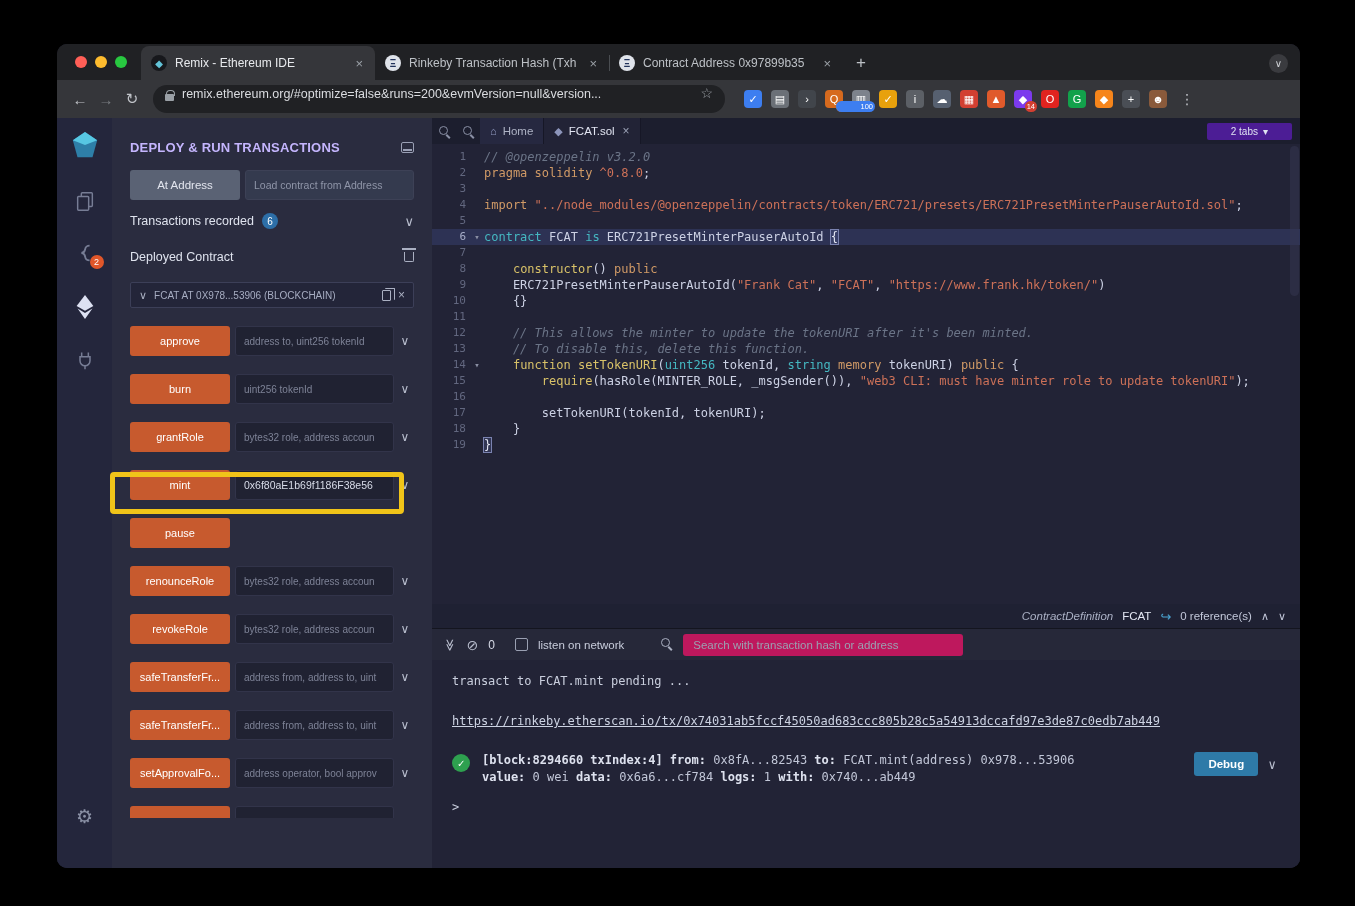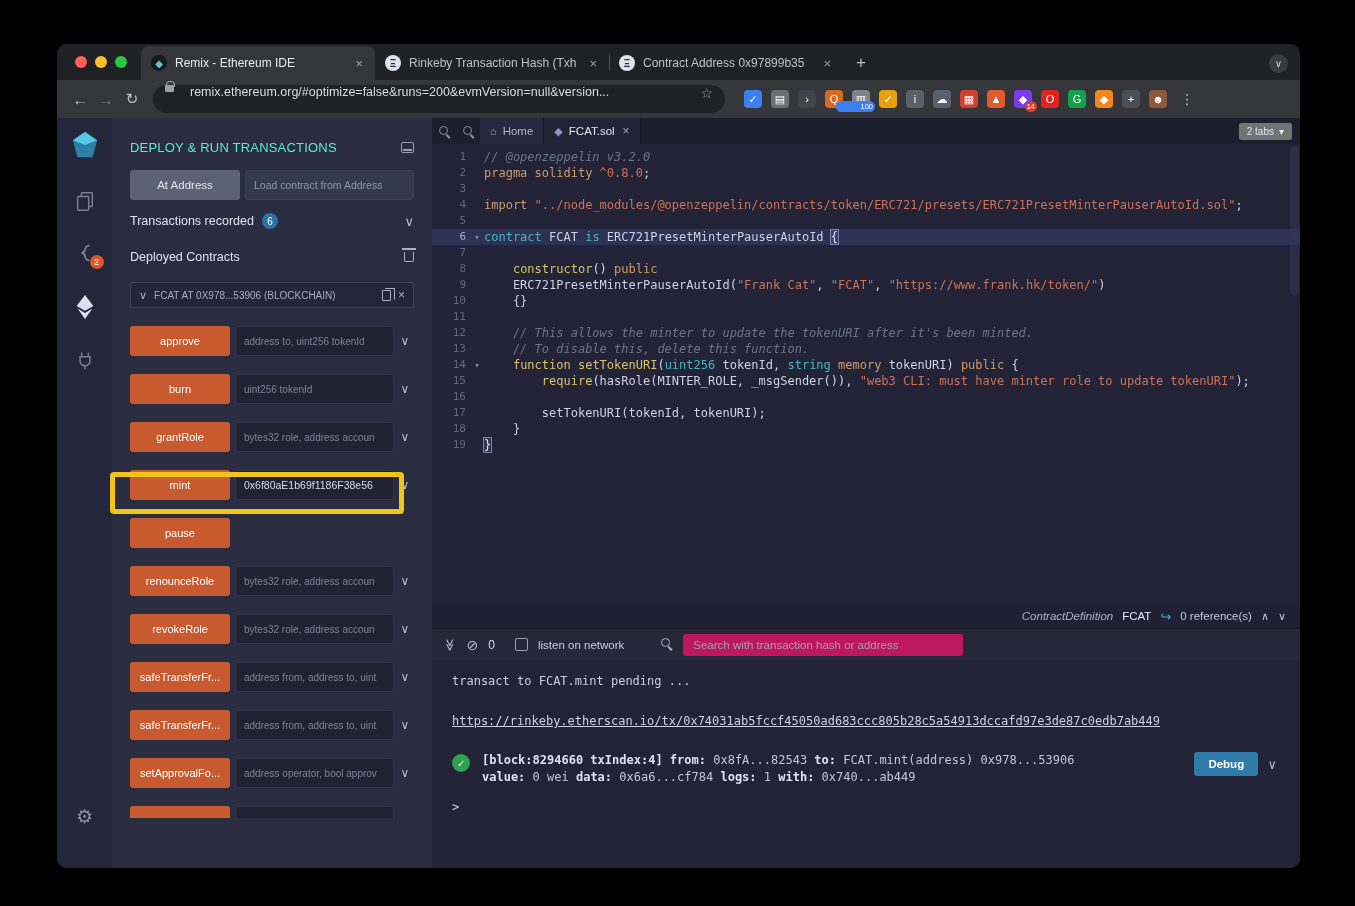--- a/index.html
+++ b/index.html
@@ -26,22 +26,22 @@
   .fav-remix { background:#17181c; color:#62c3d8; }
   .fav-scan { background:#dfe3ea; color:#21325b; font-weight:bold; }
   .newtab { width:28px; height:28px; display:flex; align-items:center; justify-content:center;
             color:#bdc1c6; font-size:17px; margin:0 0 3px 4px; border-radius:50%; }
   .tsearch { margin-left:auto; margin-right:12px; margin-bottom:7px; width:19px; height:19px; border-radius:50%;
              background:#3a3b3f; color:#cfd2d6; font-size:10px; display:flex; align-items:center; justify-content:center; }
 
   .toolbar { height:38px; background:#35363a; display:flex; align-items:center; padding:0 10px; }
   .navic { width:26px; text-align:center; color:#c0c3c8; font-size:15px; }
   .navic.dim { color:#787c81; }
-  .addr { flex:0 1 572px; height:28px; background:#202124; border-radius:14px; display:flex; align-items:flex-start;
-          gap:16px; padding:0 12px; margin:0 8px; }
+  .addr { flex:0 1 572px; height:28px; background:#202124; border-radius:14px; display:flex; align-items:flex-end;
+          gap:8px; padding:12px 12px; margin:0 8px; }
   .lockic { width:9px; height:7px; background:#9aa0a6; border-radius:1px; position:relative; flex-shrink:0; }
   .lockic::before { content:""; position:absolute; left:1px; top:-4px; width:7px; height:5px;
                     border:1.5px solid #9aa0a6; border-bottom:none; border-radius:4px 4px 0 0; }
   .urltxt { font-size:12.5px; color:#dadce0; white-space:nowrap; overflow:hidden; flex:1; }
   .starbm { margin-left:auto; color:#9aa0a6; font-size:14px; }
   .extrow { display:flex; align-items:center; gap:7px; margin-left:10px; }
   .ext { position:relative; width:20px; height:20px; display:flex; align-items:center; justify-content:center; }
   .extg { width:18px; height:18px; border-radius:4px; display:flex; align-items:center; justify-content:center;
           font-size:11px; color:#fff; }
   .extbadge { position:absolute; bottom:-3px; right:-4px; min-width:12px; height:11px; border-radius:6px;
@@ -53,21 +53,21 @@
 
   .rail { width:55px; background:#24263c; display:flex; flex-direction:column; align-items:center; padding-top:12px; }
   .rail-item { position:relative; margin-bottom:30px; color:#777d95; display:flex; align-items:center; justify-content:center; }
   .rail-item.active { color:#e6e9f5; }
   .rail-badge { position:absolute; bottom:-5px; right:-8px; min-width:14px; height:14px; border-radius:7px;
                 background:#e0562a; color:#fff; font-size:9px; display:flex; align-items:center; justify-content:center; padding:0 3px; }
   .gearwrap { margin-top:auto; margin-bottom:40px; color:#8a90a5; font-size:19px; }
 
   .panel { width:320px; background:#2a2c3f; padding:0 18px; overflow:hidden; }
   .sp-header { margin-top:16px; height:26px; display:flex; align-items:center; justify-content:space-between; }
-  .sp-title { font-size:13px; font-weight:normal; color:#5eead4; letter-spacing:.2px; }
+  .sp-title { font-size:13px; font-weight:bold; color:#c4b5fd; letter-spacing:.2px; }
   .panel-menu { width:13px; height:11px; border:1.5px solid #9aa0b5; border-radius:2px; position:relative; }
   .panel-menu::after { content:""; position:absolute; left:1px; right:1px; bottom:1px; height:2px; background:#9aa0b5; }
   .sp-ataddr { margin-top:10px; height:30px; display:flex; gap:5px; }
   .ata-btn { width:110px; height:30px; background:#5a6274; border:none; border-radius:3px; color:#e2e5ee;
              font-size:11.5px; font-family:"Liberation Sans",sans-serif; }
   .ata-input { flex:1; height:30px; background:#343a4e; border:1px solid #3d4156; border-radius:3px;
                color:#d3d7e6; font-size:10.5px; padding:0 8px; outline:none; min-width:0; }
   .ata-input::placeholder { color:#8f95a8; }
   .sp-txrec { margin-top:10px; height:22px; display:flex; align-items:center; }
   .sp-label { font-size:12.5px; color:#dfe3ee; }
@@ -101,22 +101,22 @@
   .lens { width:13px; height:13px; position:relative; display:inline-block; }
   .lens::before { content:""; position:absolute; left:1px; top:1px; width:7px; height:7px;
                   border:1.5px solid currentColor; border-radius:50%; }
   .lens::after { content:""; position:absolute; left:9px; top:9px; width:5px; height:1.5px; background:currentColor;
                  transform:rotate(45deg); transform-origin:0 0; }
   .ed-tab { display:flex; align-items:center; gap:6px; padding:0 10px; font-size:11.5px; color:#aeb3c5;
             background:#262840; border-right:1px solid #161726; }
   .ed-tab.active { background:#222336; color:#e2e5f2; }
   .ed-tab .ticon { font-size:11px; color:#8d95bb; }
   .ed-tab .tclose { color:#9aa0b5; font-size:12px; margin-left:2px; }
-  .tabs-dd { margin-left:auto; align-self:center; margin-right:8px; background:#737373; color:#dfe3f2;
-             font-size:10px; padding:3px 8px; border-radius:2px; display:flex; gap:5px; align-items:center; }
+  .tabs-dd { margin-left:auto; align-self:center; margin-right:8px; background:#4c1d95; color:#dfe3f2;
+             font-size:10px; padding:3px 24px; border-radius:2px; display:flex; gap:5px; align-items:center; }
 
   .editor { height:460px; background:#222336; font-family:"DejaVu Sans Mono",monospace; font-size:12px;
             padding-top:5px; overflow:hidden; position:relative; }
   .cl { display:flex; height:16px; line-height:16px; }
   .cl.hl { background:#2d3254; }
   .ln { width:38px; flex-shrink:0; text-align:right; color:#62677f; font-size:11px; padding-right:4px; }
   .cl.hl .ln { color:#a6adc8; }
   .fold { width:14px; flex-shrink:0; color:#8a8fa3; font-size:9px; text-align:center; }
   .codecol { white-space:pre; }
   .tk-com { color:#6b7487; font-style:italic; }
@@ -309,21 +309,21 @@
         <div class="sp-ataddr">
           <button class="ata-btn">At Address</button>
           <input class="ata-input" placeholder="Load contract from Address" style="">
         </div>
         <div class="sp-txrec">
           <span class="sp-label">Transactions recorded</span>
           <span class="txbadge">6</span>
           <span class="rowchev">∨</span>
         </div>
         <div class="sp-deployed">
-          <span class="sp-label">Deployed Contracts</span>
+          <span class="sp-label">Deployed Contract</span>
           <span class="trash"></span>
         </div>
         <div class="sp-contract">
           <span class="ctr-chev">∨</span>
           <span class="ctr-name">FCAT AT 0X978...53906 (BLOCKCHAIN)</span>
           <span class="copyic"></span>
           <span class="ctr-close">×</span>
         </div>
         <div id="fnlist">
             <div class="fnrow">

